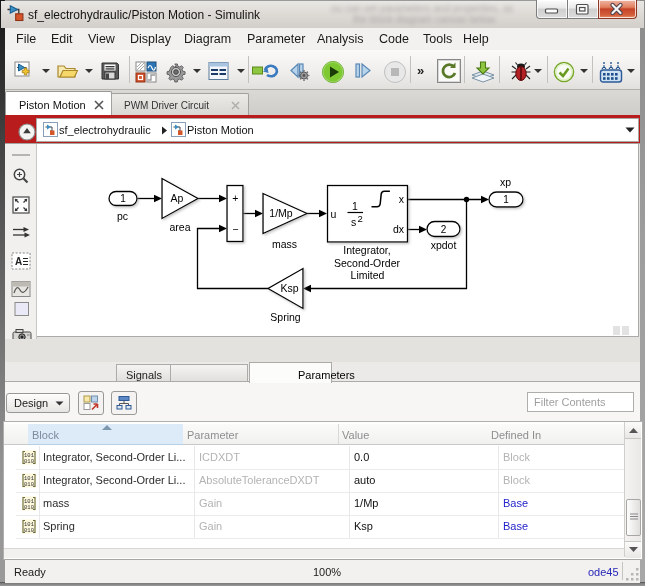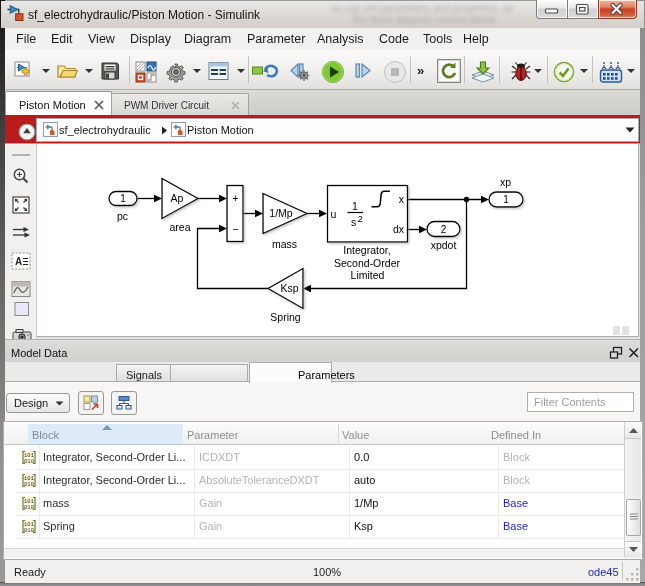--- a/index.html
+++ b/index.html
@@ -427,30 +427,20 @@
         <text x="367" y="254">Integrator,</text>
         <text x="367" y="266.5">Second-Order</text>
         <text x="367.5" y="279">Limited</text>
         <text x="505.5" y="185.5">xp</text>
         <text x="443.5" y="249">xpdot</text>
         <text x="285.5" y="320.5">Spring</text>
       </g>
     </svg>
   </div>
 
-  <div class="abs" id="phead">
-    <div class="abs" style="left:6px;top:7px;font-size:11px;color:#111;">Model Data</div>
-    <svg class="abs" style="left:604px;top:6px;" width="14" height="14" viewBox="0 0 14 14">
-      <rect x="4.5" y="1.5" width="8" height="6.5" fill="none" stroke="#222" stroke-width="1.3"></rect>
-      <rect x="1.5" y="6" width="7" height="6" fill="#d8d6d3" stroke="#222" stroke-width="1.3"></rect>
-    </svg>
-    <svg class="abs" style="left:623px;top:7px;" width="12" height="12">
-        <path d="M1.5 1.5 L10 10 M10 1.5 L1.5 10" stroke="#222" stroke-width="1.6"></path>
-      </svg>
-  </div>
   <div class="abs" id="ptabs">
     <div class="ptab" style="left:111px;width:54px;">
         <div style="margin-top:4px;">Signals</div>
       </div>
     <div class="ptab" style="left:165px;width:76px;">
         <div style="margin-top:20px;text-align:center;">Data Stores</div>
       </div>
     <div id="ptabline"></div>
     <div id="ptabactive" style="left:244px;width:81px;">
         <div style="margin-top:6px;padding-left:48px;">Parameters</div>

